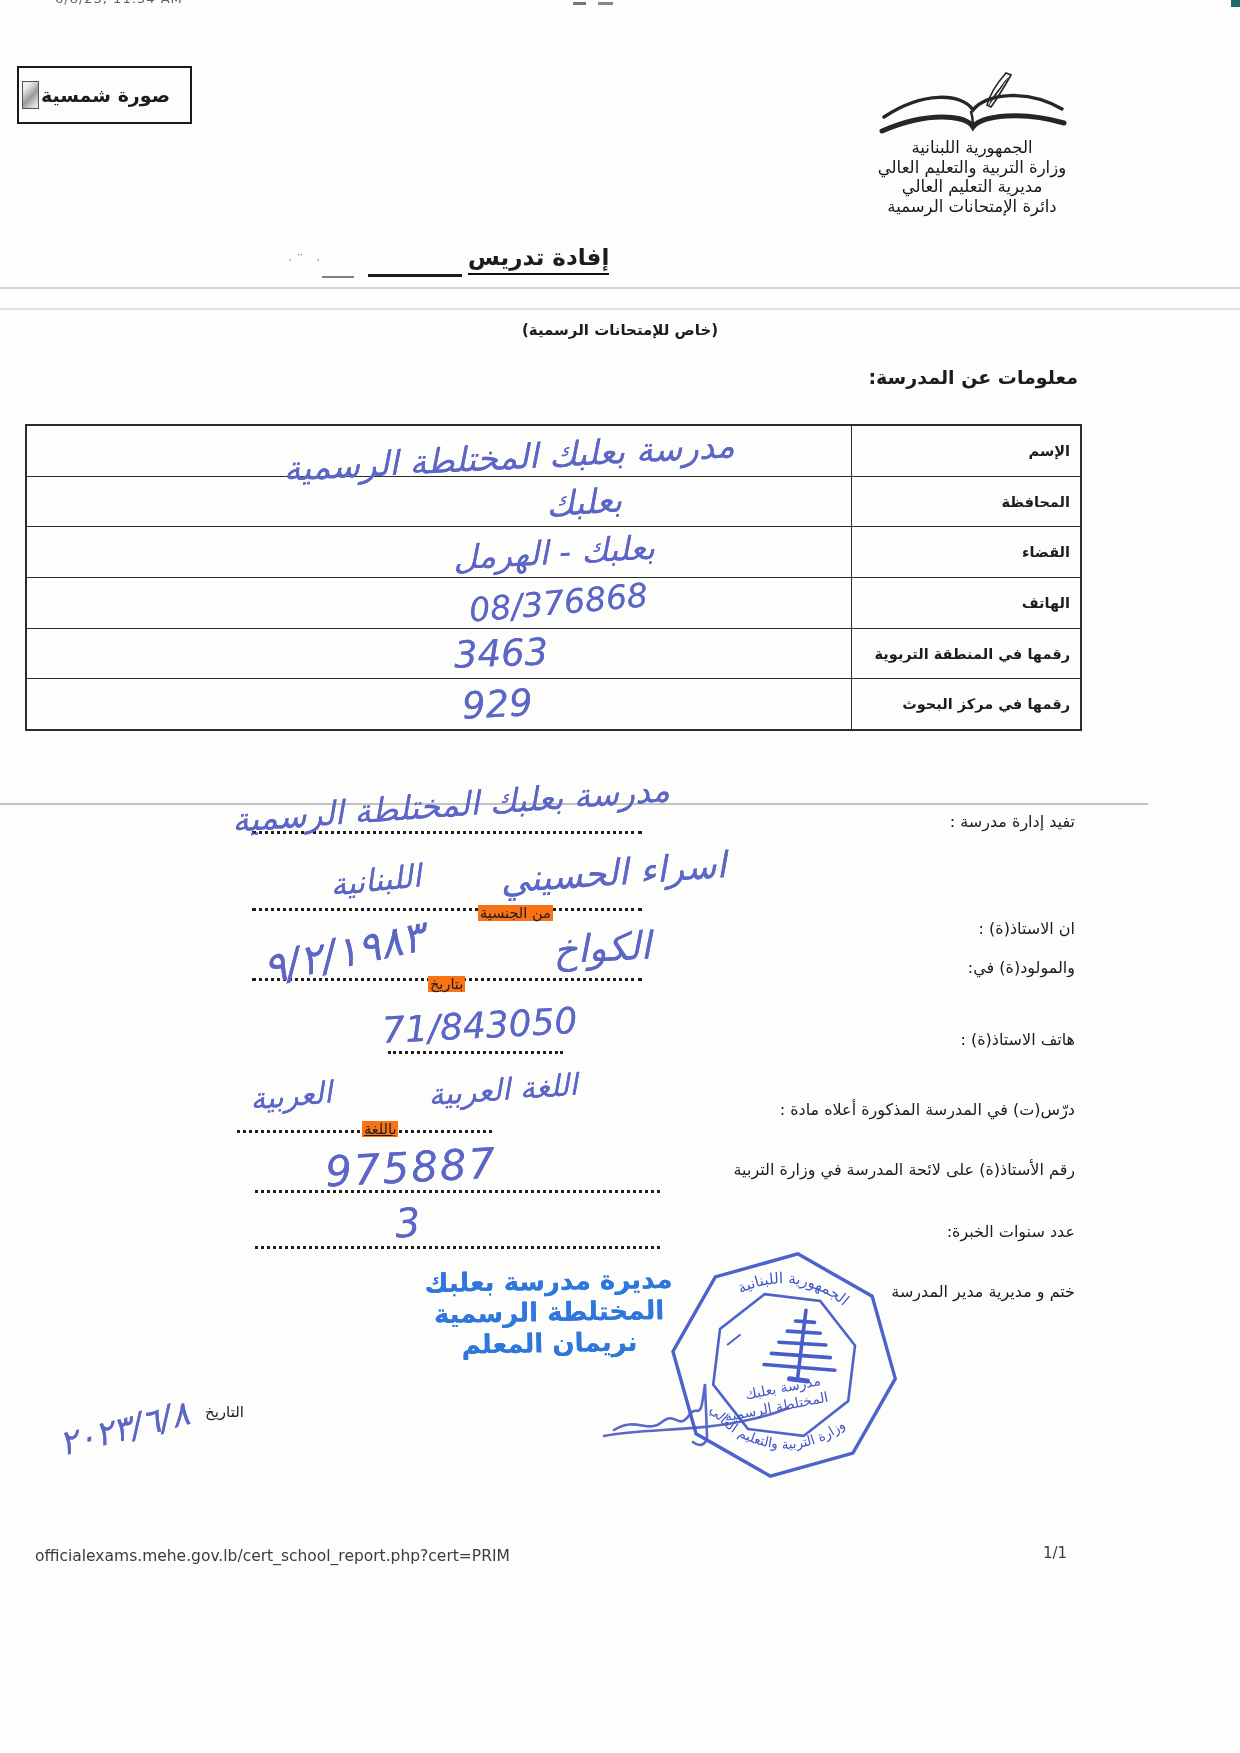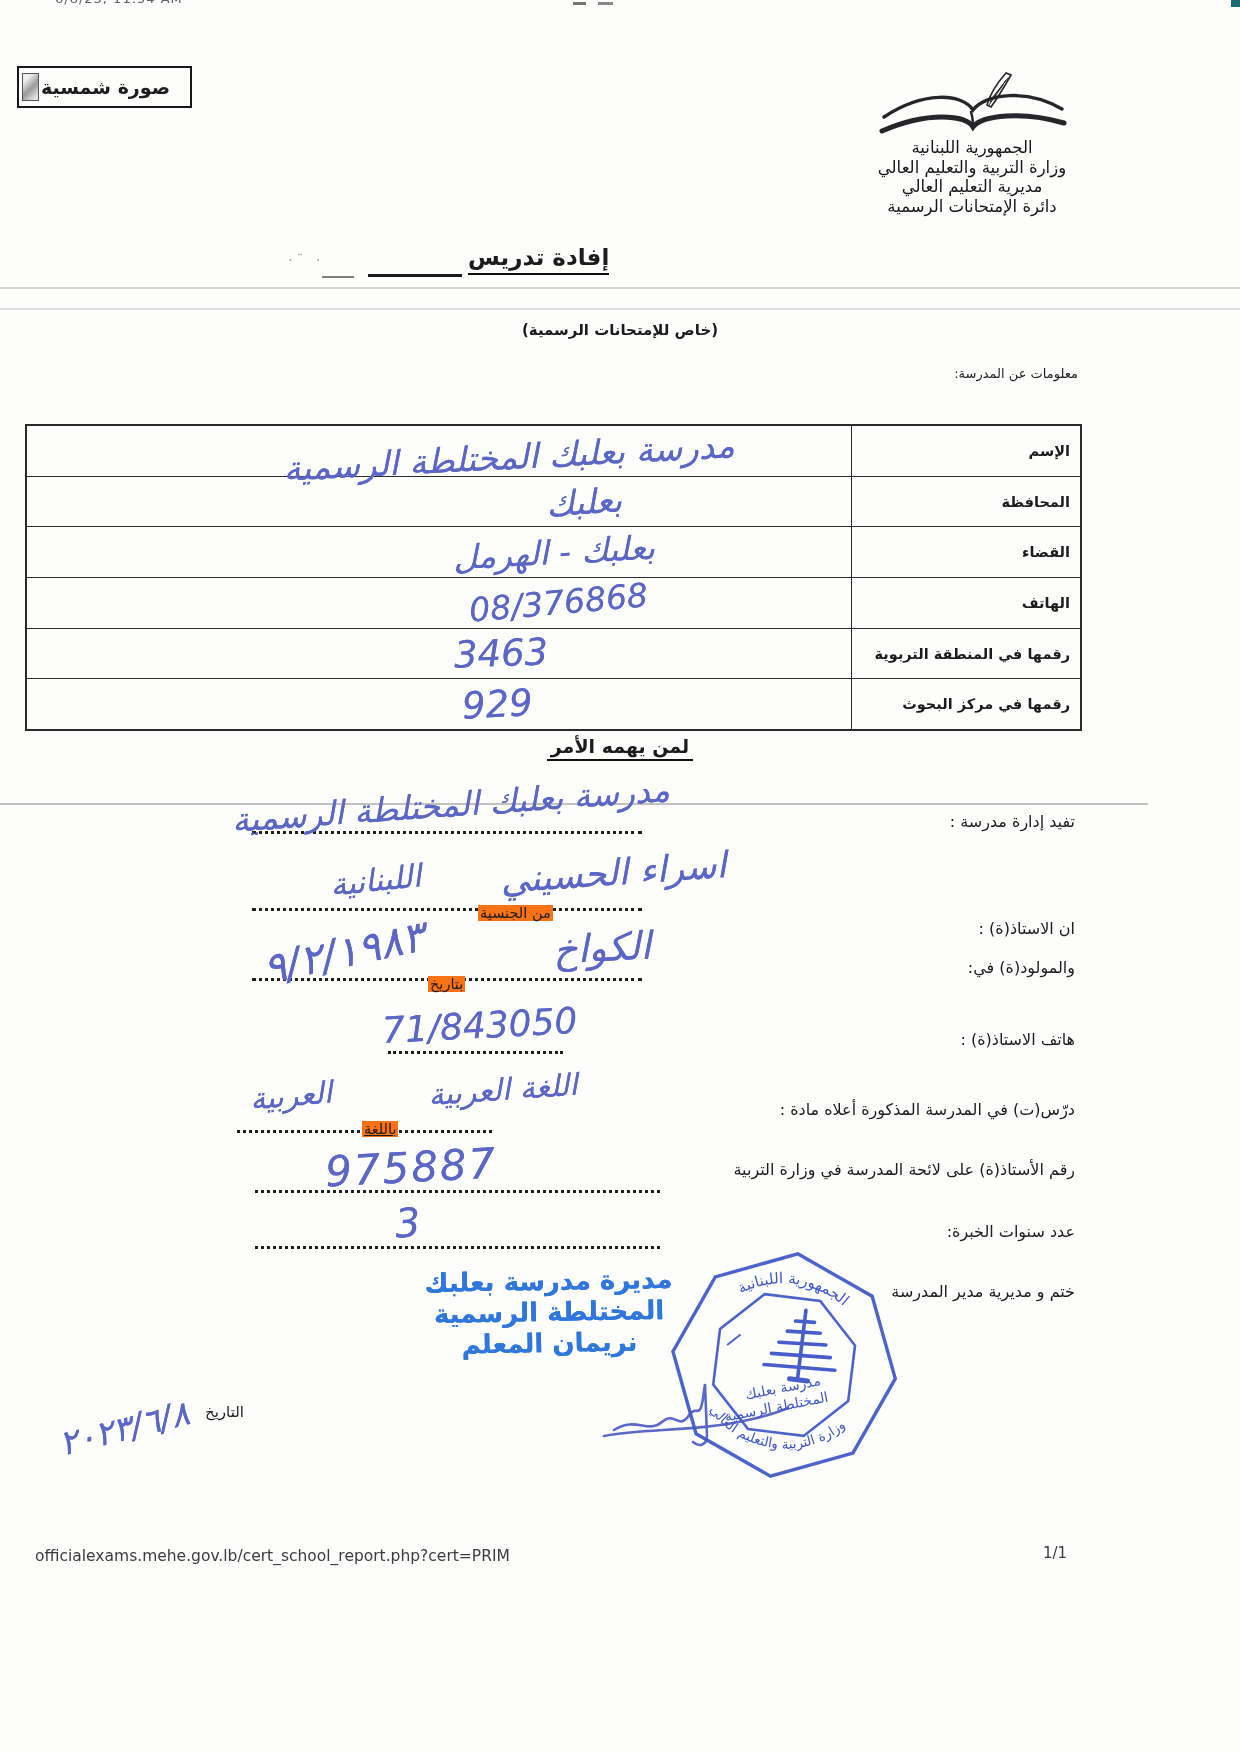--- a/index.html
+++ b/index.html
@@ -9,32 +9,32 @@
   .rtl{direction:rtl;unicode-bidi:embed;}
   .ltr{direction:ltr;unicode-bidi:embed;}
   .print{color:#161618;}
   .hw{color:#5c66c6;font-style:italic;white-space:nowrap;text-shadow:0 0 .6px #6a74cc;}
   .dots{height:0;border-bottom:3px dotted #1f1f1f;}
   .scanline{background:#c9c9c9;height:2px;left:0;width:1240px;opacity:.75;}
   
   .timestamp{top:-9px;left:55px;font-size:13px;color:#3f4550;letter-spacing:1px;opacity:.85;}
   .corner-teal{top:0;right:0;width:9px;height:7px;background:#1b6b70;}
   .photo-box{top:66px;left:17px;width:165px;height:38px;border:2px solid #191919;
-             display:flex;align-items:center;justify-content:flex-end;direction:rtl;gap:2px;padding:0 3px;}
+             display:flex;align-items:center;justify-content:flex-end;direction:rtl;gap:2px;padding:8px 3px;}
   .photo-box-label{font-weight:bold;font-size:19px;}
   .photo-icon{width:15px;height:26px;border:1px solid #555;
               background:linear-gradient(135deg,#eee 20%,#9a9a9a 55%,#e5e5e5 90%);}
   .ministry{top:138px;left:856px;width:232px;text-align:center;font-size:16.5px;line-height:19.6px;font-weight:500;}
   
   .doc-title{top:244px;left:468px;font-size:23px;font-weight:bold;border-bottom:2.5px solid #101010;padding-bottom:3px;}
   .title-blank{top:274px;left:368px;width:94px;height:2.5px;background:#1d1d1d;}
   .title-blank2{top:276px;left:322px;width:32px;height:2px;background:#555;opacity:.75;}
   .title-smudge{top:252px;left:288px;font-size:14px;color:#9a9a9a;letter-spacing:4px;}
   .subtitle{top:321px;left:0;width:1240px;text-align:center;font-size:15px;font-weight:bold;}
-  .sec-heading{font-size:13px;font-weight:normal;}
+  .sec-heading{font-size:19px;font-weight:bold;}
   
   .info-table{top:424px;left:25px;width:1053px;height:303px;border:2px solid #2b2b2b;direction:rtl;
               display:flex;flex-direction:column;}
   .info-row{flex:1;display:flex;border-top:1.5px solid #2b2b2b;}
   .info-row:first-child{border-top:none;}
   .info-label{width:218px;border-left:1.5px solid #2b2b2b;display:flex;align-items:center;
               padding-right:10px;font-size:14.5px;font-weight:bold;}
   .info-value{flex:1;display:flex;align-items:center;justify-content:center;overflow:visible;}
   .concern-h{top:735px;left:0;width:1240px;text-align:center;}
   .concern-h span{font-size:19px;font-weight:bold;border-bottom:2.5px solid #101010;padding:0 4px 2px;}
@@ -124,21 +124,20 @@
         </div>
     </div>
     <div class="info-row">
       <div class="info-label rtl">رقمها في مركز البحوث</div>
       <div class="info-value">
           <span class="hw ltr" style="font-size:37px;position:relative;left:58px;display:inline-block;transform:rotate(-3deg);">929</span>
         </div>
     </div>
   </div>
 
-  <div class="abs concern-h"><span>لمن يهمه الأمر</span></div>
 
   <div class="abs form-label" style="top:812px;right:165px;">تفيد إدارة مدرسة :</div>
   <div class="abs dots" style="top:831px;left:252px;width:390px;"></div>
   <div class="abs hw rtl" style="top:782px;left:330px;width:340px;text-align:center;font-size:33px;transform:rotate(-4deg);">مدرسة بعلبك المختلطة الرسمية</div>
 
   <div class="abs form-label" style="top:888px;right:165px;margin-top:31px;">ان الاستاذ(ة) :</div>
   <div class="abs dots" style="top:908px;left:252px;width:390px;"></div>
   <div class="abs mid-label" style="top:890px;left:478px;">من الجنسية</div>
   <div class="abs hw rtl" style="top:852px;left:500px;font-size:36px;transform:rotate(-4deg);">اسراء الحسيني</div>
   <div class="abs hw rtl" style="top:862px;left:330px;font-size:31px;transform:rotate(-6deg);">اللبنانية</div>

